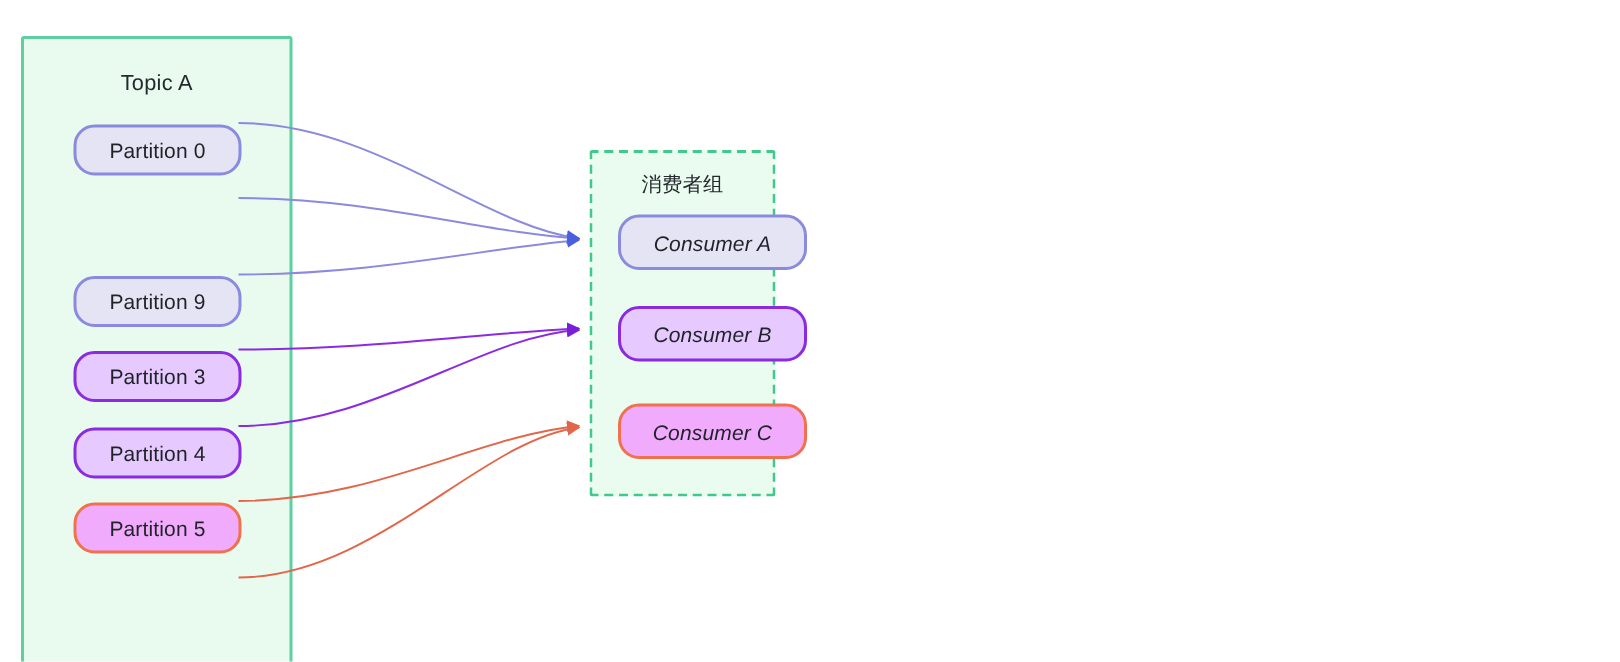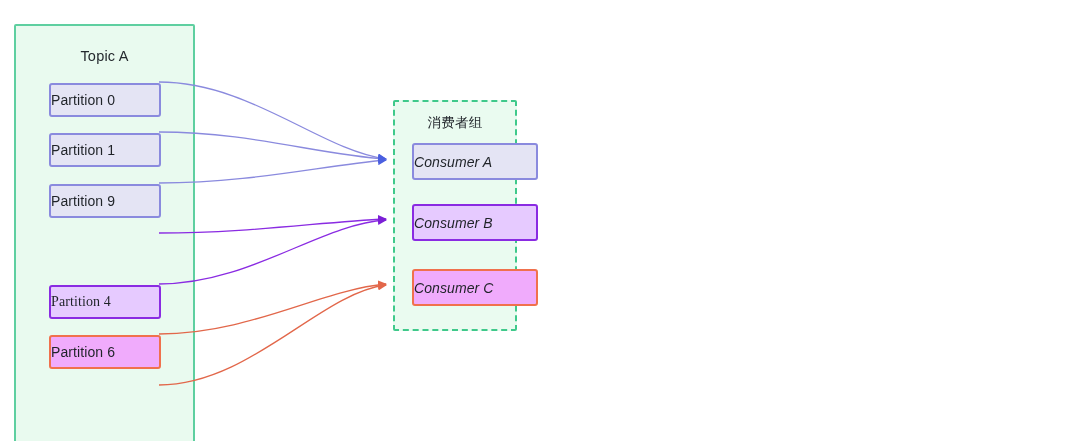--- a/index.html
+++ b/index.html
@@ -53,24 +53,24 @@
   }
   #topic-title { top: 22px; }
   #consumer-title { top: 12px; font-size: 13.5px; }
 
   
   .node {
     position: absolute;
     box-sizing: border-box;
     display: flex;
     align-items: center;
-    justify-content: flex-start;
+    justify-content: center;
     font-size: 14px;
     color: #1f2328;
-    border-radius: 3px;
+    border-radius: 14px;
     white-space: nowrap;
     letter-spacing: 0.1px;
   }
   .n-blue {
     background: #e4e4f4;
     border: 2px solid #8a8ade;
   }
   .n-purple {
     background: #e6caff;
     border: 2.5px solid #8a2be2;
@@ -102,31 +102,31 @@
 <body>
 
 <div id="canvas">
 
   <div class="group-box" id="topic-group">
     <div class="group-title" id="topic-title">Topic A</div>
 
     <div class="node partition n-blue" style="top:57px;">
       <span>Partition 0</span>
     </div>
-    <div class="node partition n-blue" style="top:107px;">
-      <span>Partition 1</span>
-    </div>
     <div class="node partition n-blue" style="top:158px;">
       <span>Partition 9</span>
     </div>
-    <div class="node partition n-purple" style="top:259px;font-family:Liberation Serif, serif;">
+    <div class="node partition n-purple" style="top:208px;">
+      <span>Partition 3</span>
+    </div>
+    <div class="node partition n-purple" style="top:259px;">
       <span>Partition 4</span>
     </div>
     <div class="node partition n-orange" style="top:309px;">
-      <span>Partition 6</span>
+      <span>Partition 5</span>
     </div>
   </div>
 
   <div class="group-box" id="consumer-group">
     <div class="group-title" id="consumer-title">消费者组</div>
 
     <div class="node consumer n-blue" style="top:41px;">
       <span>Consumer A</span>
     </div>
     <div class="node consumer n-purple" style="top:102px;">

